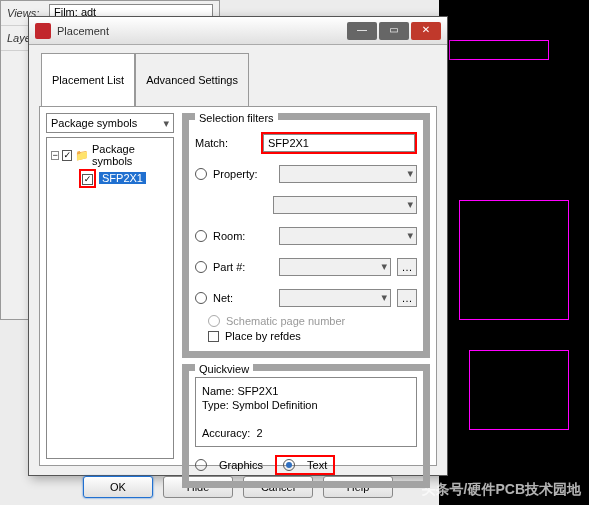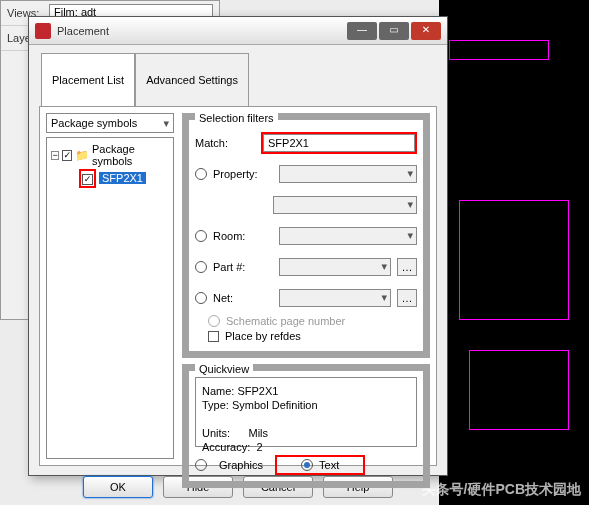--- a/index.html
+++ b/index.html
@@ -1,21 +1,21 @@
 <!DOCTYPE html>
 <html><head>
 <meta charset="utf-8">
 <style>
 * { box-sizing: border-box; margin: 0; padding: 0; font-family: Tahoma, sans-serif; font-size: 11px; }
 body { background: #fff; width: 589px; height: 505px; overflow: hidden; position: relative; }
 
 .bg-app { position: absolute; left: 0; top: 0; width: 589px; height: 505px; background: #ececec; }
 .bg-toolbar { position: absolute; left: 0; top: 0; width: 220px; height: 320px; background: #f0f0f0; border: 1px solid #999; }
 .bg-row { display: flex; align-items: center; padding: 3px 6px; border-bottom: 1px solid #d0d0d0; }
-.bg-label { width: 42px; color: #333; }
+.bg-label { width: 42px; color: #333; font-style: italic; }
 .bg-value { flex: 1; background: #fff; border: 1px solid #888; padding: 1px 4px; height: 18px; }
 
 .pcb { position: absolute; right: 0; top: 0; width: 150px; height: 505px; background: #000; }
 .pcb-trace { position: absolute; border: 1px solid #f0f; }
 
 .dialog { position: absolute; left: 28px; top: 16px; width: 420px; height: 460px; background: #f0f0f0; border: 1px solid #555; box-shadow: 3px 3px 10px rgba(0,0,0,0.3); }
 .titlebar { height: 28px; background: linear-gradient(#fff, #e0e0e0); display: flex; align-items: center; padding: 0 6px; border-bottom: 1px solid #aaa; }
 .titlebar-icon { width: 16px; height: 16px; background: #c2272d; border-radius: 2px; margin-right: 6px; }
 .title-text { flex: 1; color: #333; }
 .winbtns { display: flex; gap: 2px; }
@@ -167,27 +167,26 @@
           <span>Place by refdes</span>
         </div>
       </div>
 
       <div class="group">
         <span class="group-title">Quickview</span>
         <div class="qv">
           <div><span>Name:</span> <span>SFP2X1</span></div>
           <div><span>Type:</span> <span>Symbol Definition</span></div>
           <br>
-          <div><span>Units:</span>&nbsp;&nbsp;&nbsp;&nbsp;&nbsp;&nbsp;<span>Mils</span></div>
           <div><span>Accuracy:</span>&nbsp;&nbsp;<span>2</span></div>
         </div>
         <div class="qv-radios">
           <span class="radio"></span>
           <span>Graphics</span>
-          <span class="hl-box" style="display:flex;gap:6px;padding:2px 24px;align-items:flex-start">
+          <span class="hl-box" style="display:flex;gap:12px;padding:2px 6px;align-items:flex-start">
             <span class="radio on"></span>
             <span>Text</span>
           </span>
         </div>
       </div>
     </div>
   </div>
 
   <div class="buttons">
     <div class="btn default">OK</div>

